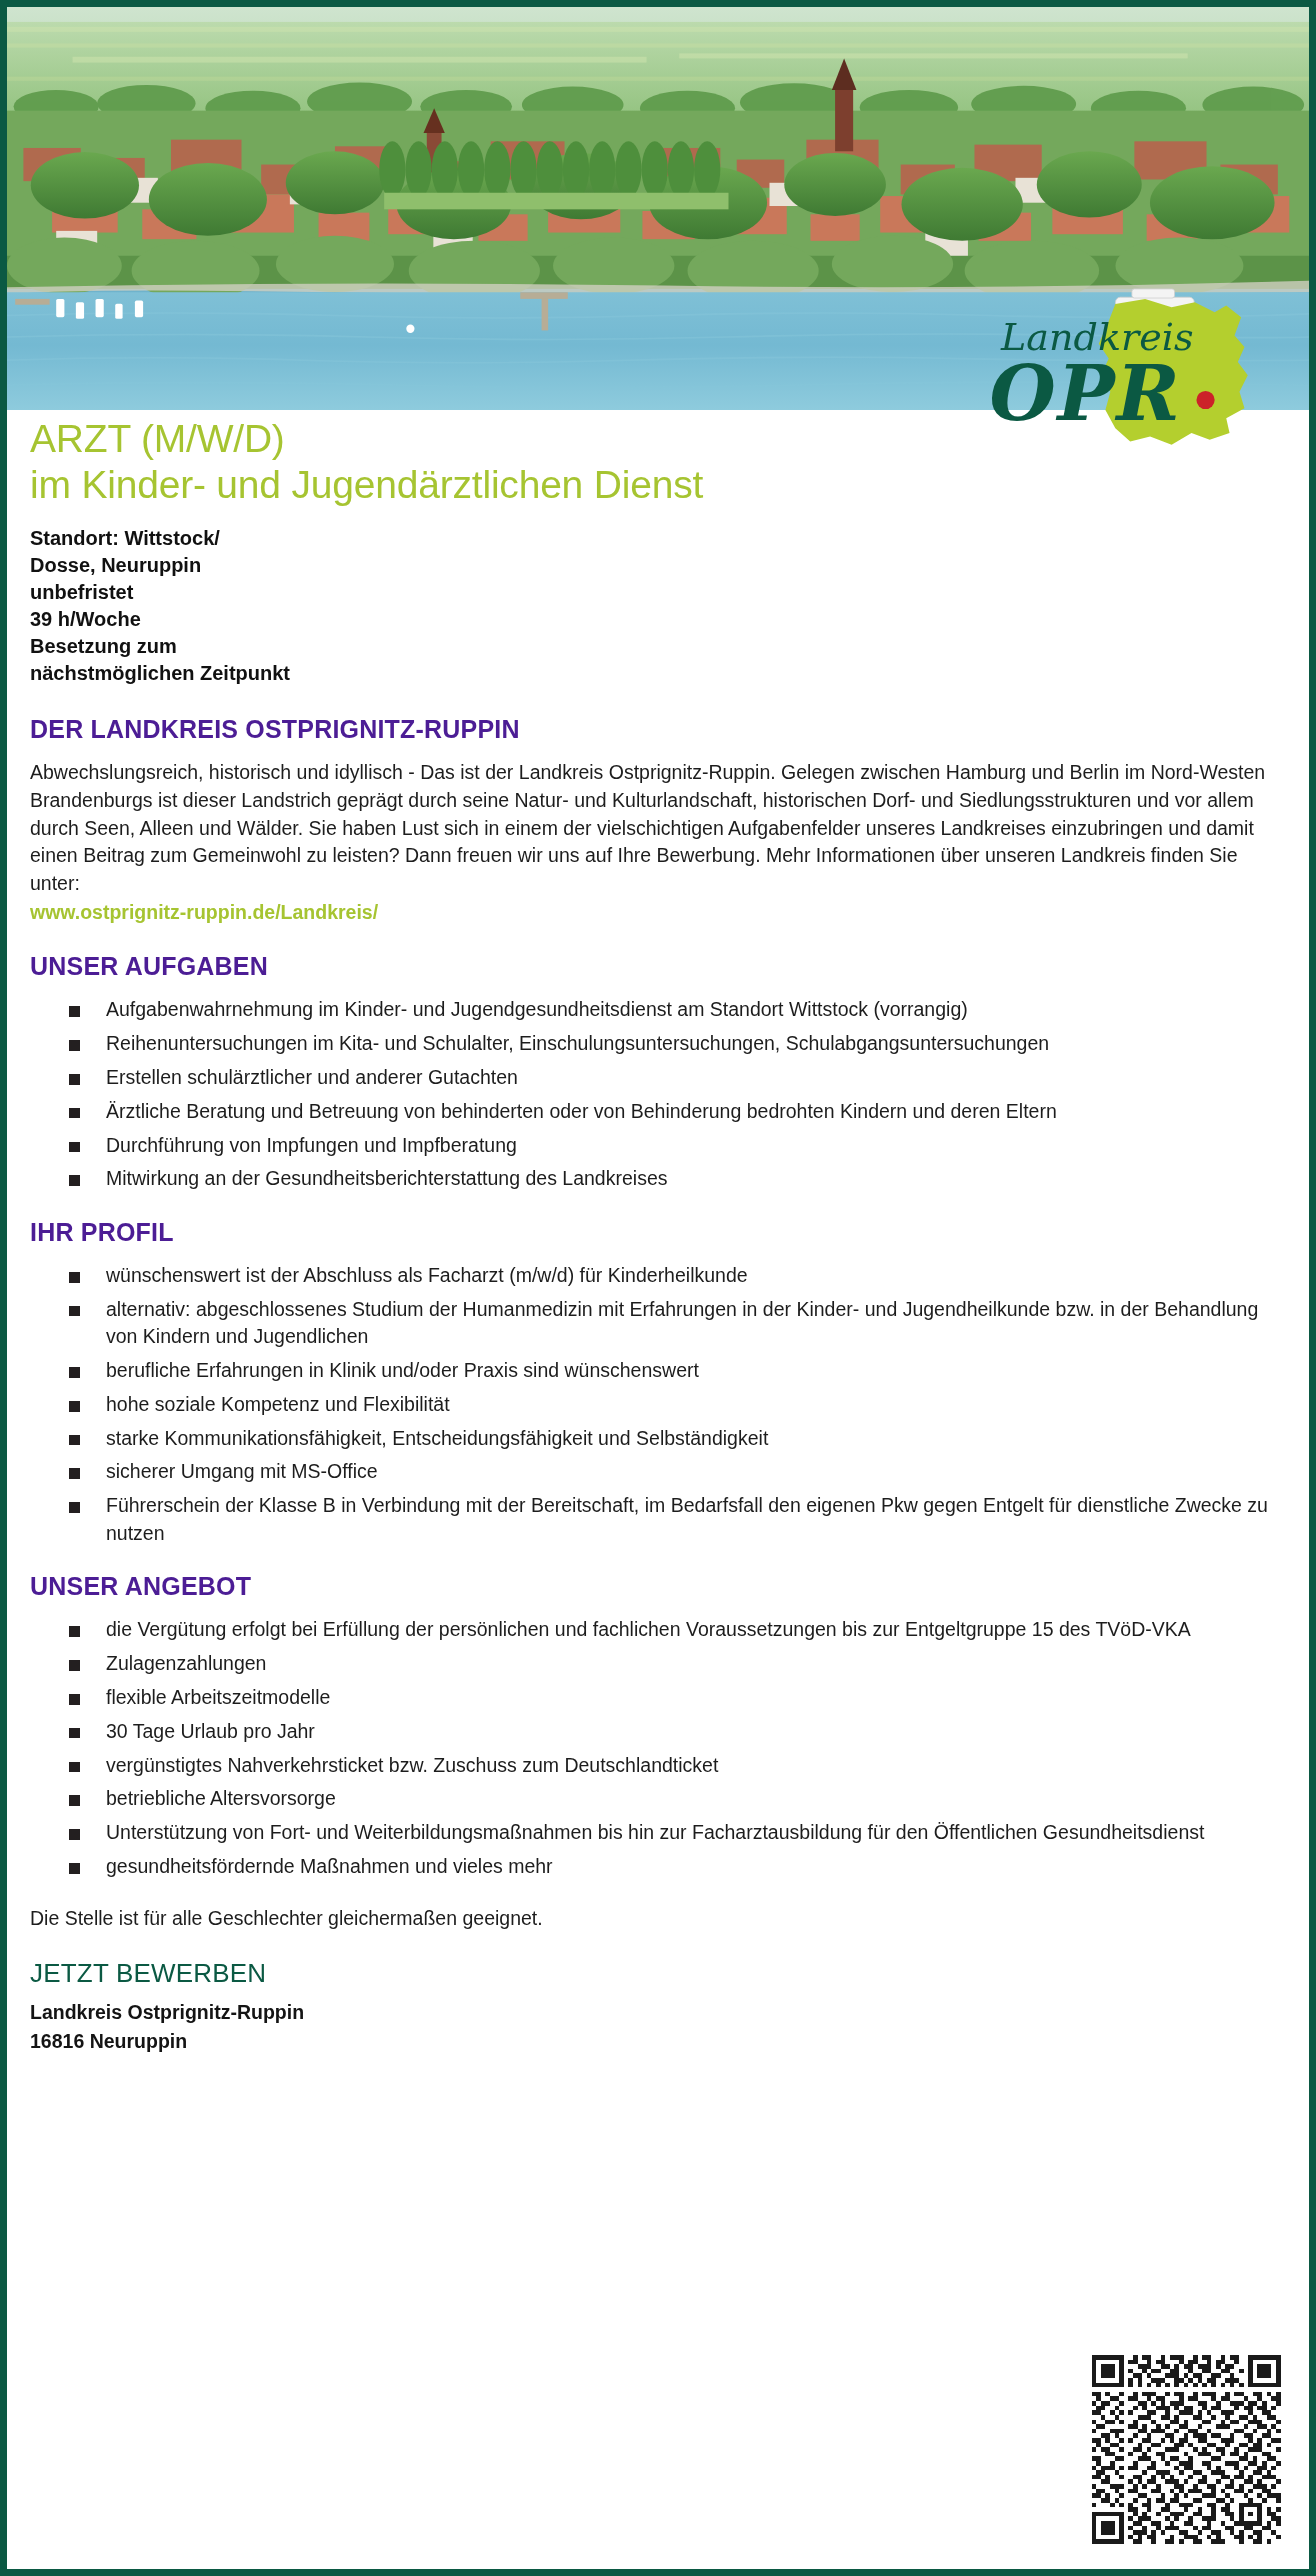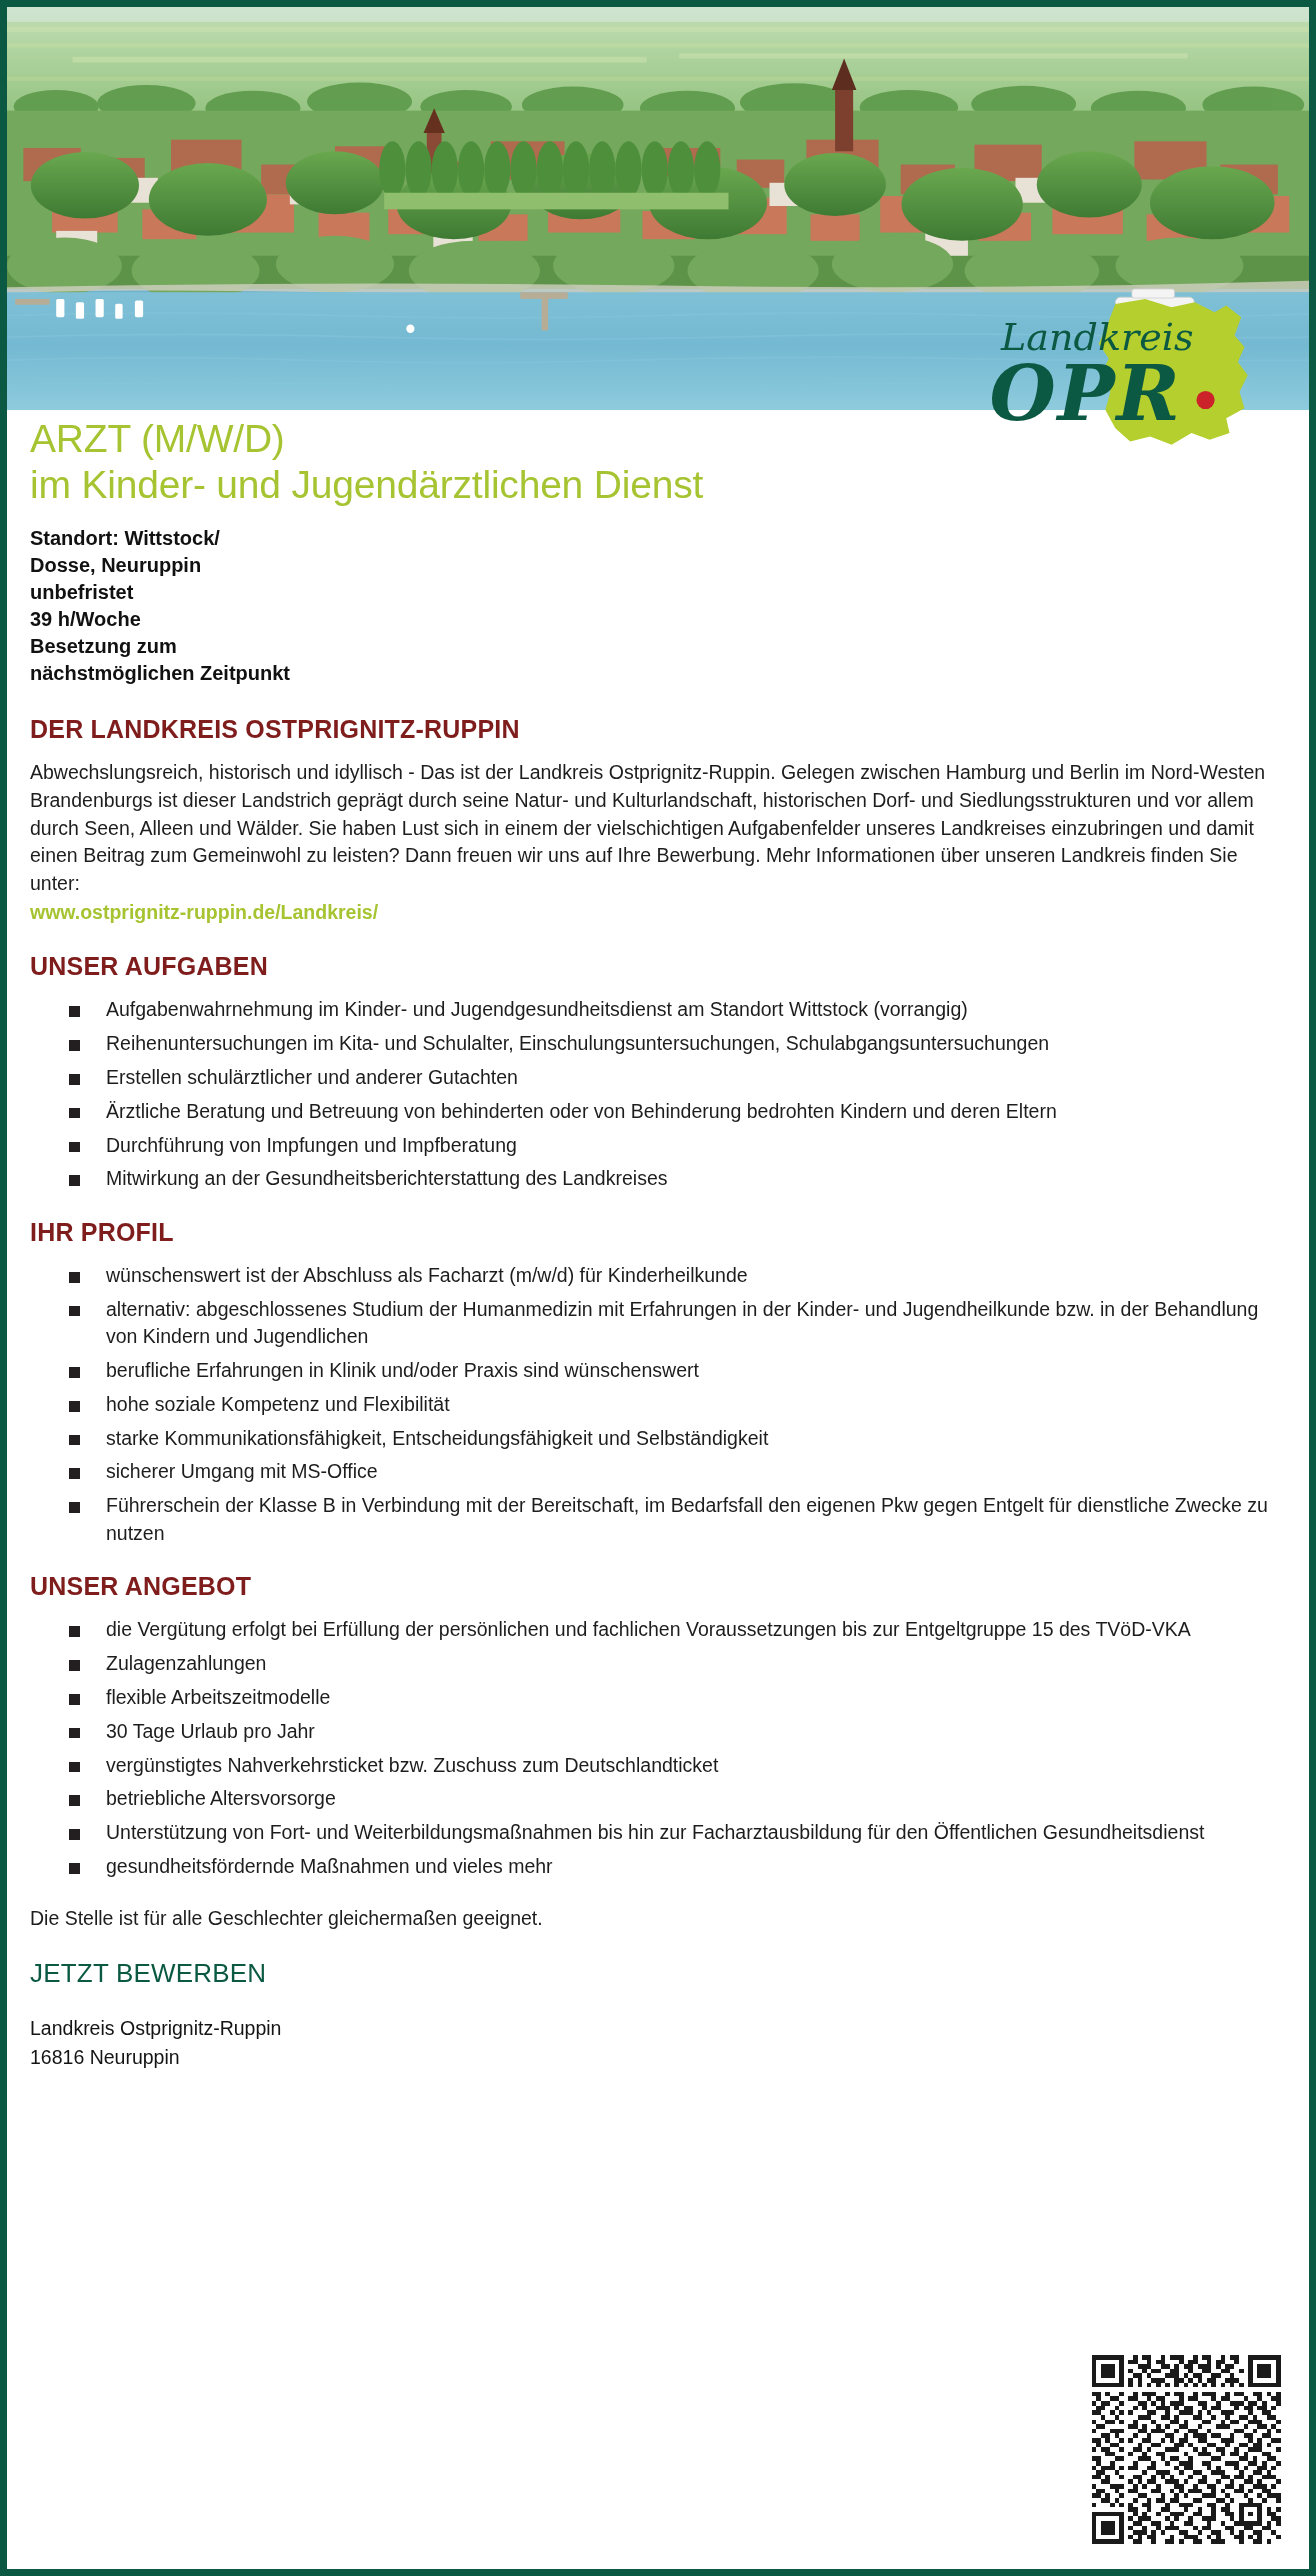--- a/index.html
+++ b/index.html
@@ -65,21 +65,21 @@
     color:#111;
     line-height:1.35;
     flex-direction:column;
   }
   .meta .m1 { width:274px; }
   .meta .m2 { width:166px; }
   .meta .m3 { width:191px; }
   .meta .m4 { width:398px; }
 
   h2.section {
-    color:#7f1d1d;
+    color:#4c1d95;
     font-size:25px;
     font-weight:bold;
     letter-spacing:0.2px;
     margin-top:28px;
     margin-bottom:0;
   }
   h2.section.tight { margin-top:25px; }
 
   p.intro {
     font-size:19.5px;
@@ -130,23 +130,23 @@
 
   h2.apply {
     color:#0b5943;
     font-size:26px;
     font-weight:normal;
     margin-top:26.5px;
     letter-spacing:0.2px;
   }
 
   .address {
-    margin-top:25px;
+    margin-top:9px;
     font-size:19.5px;
-    font-weight:normal;
+    font-weight:bold;
     line-height:1.45;
     color:#141414;
   }
 
   
   .qr {
     position:absolute;
     right:21.5px;
     bottom:25px;
     width:204px;

